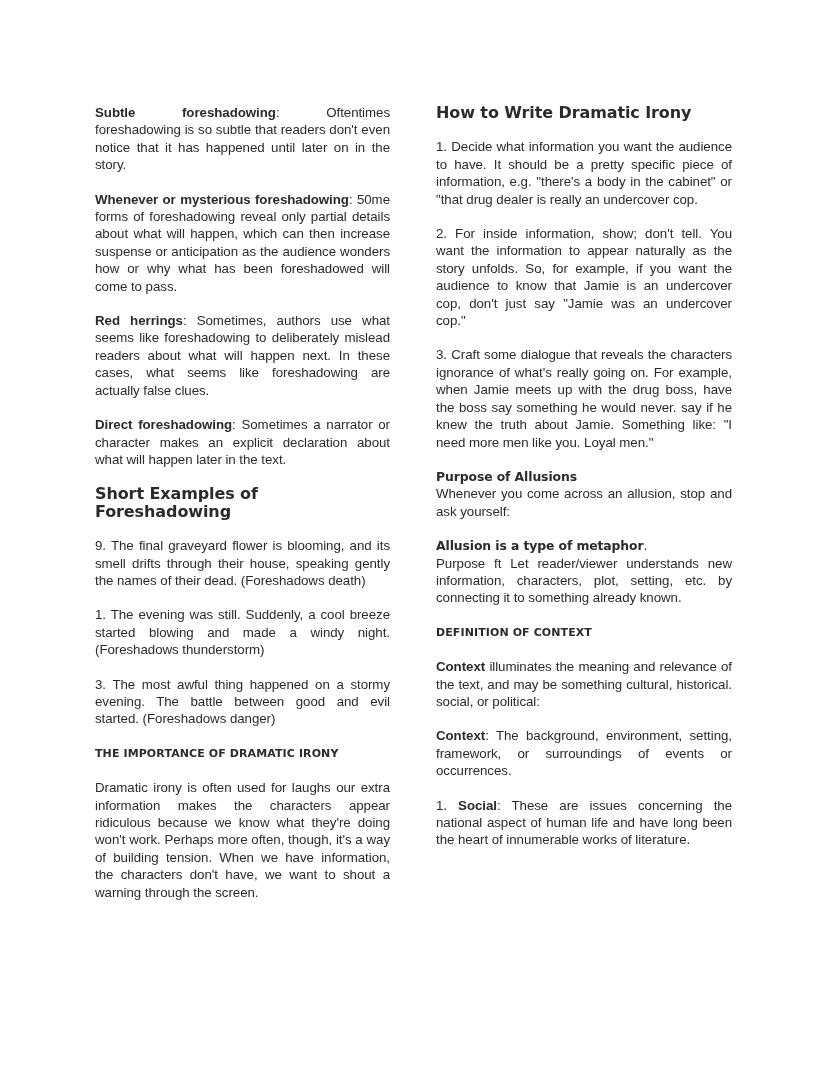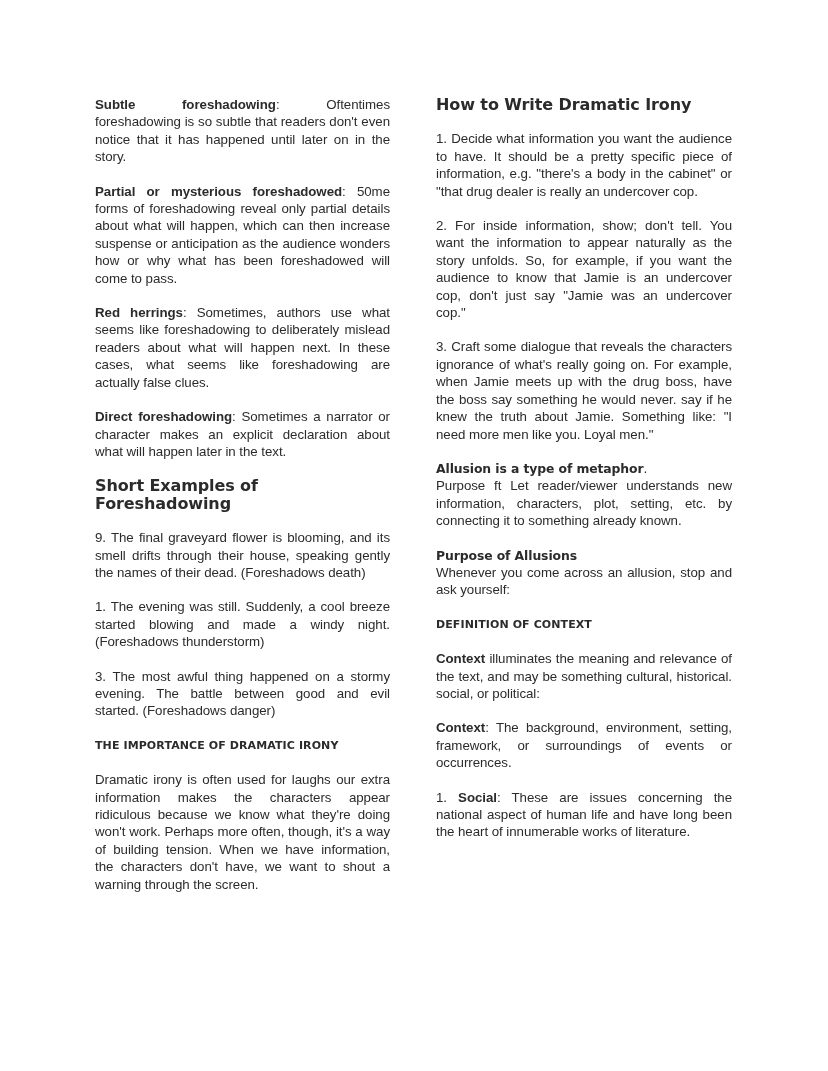--- a/index.html
+++ b/index.html
@@ -16,21 +16,21 @@
   }
   .page {
     position: relative;
     width: 828px;
     height: 1071px;
     background: #ffffff;
     box-sizing: border-box;
   }
   .columns {
     position: absolute;
-    top: 96px;
+    top: 104px;
     left: 95px;
     width: 637px;
     display: flex;
     gap: 46px;
     align-items: flex-start;
   }
   .col {
     width: 295px;
     flex: 0 0 295px;
   }
@@ -85,21 +85,21 @@
 </head>
 <body>
 
 <div class="page">
   <div class="columns">
 
     <div class="col">
 
       <p class="para"><span class="lead">Subtle foreshadowing</span><span>: Oftentimes foreshadowing is so subtle that readers don't even notice that it has happened until later on in the story.</span></p>
 
-      <p class="para"><span class="lead">Partial or mysterious foreshadowed</span><span>: 50me forms of foreshadowing reveal only partial details about what will happen, which can then increase suspense or anticipation as the audience wonders how or why what has been foreshadowed will come to pass.</span></p>
+      <p class="para"><span class="lead">Whenever or mysterious foreshadowing</span><span>: 50me forms of foreshadowing reveal only partial details about what will happen, which can then increase suspense or anticipation as the audience wonders how or why what has been foreshadowed will come to pass.</span></p>
 
       <p class="para"><span class="lead">Red herrings</span><span>: Sometimes, authors use what seems like foreshadowing to deliberately mislead readers about what will happen next. In these cases, what seems like foreshadowing are actually false clues.</span></p>
 
       <p class="para"><span class="lead">Direct foreshadowing</span><span>: Sometimes a narrator or character makes an explicit declaration about what will happen later in the text.</span></p>
 
       <h3 class="heading">Short Examples of Foreshadowing</h3>
 
       <p class="para">9. The final graveyard flower is blooming, and its smell drifts through their house, speaking gently the names of their dead. (Foreshadows death)</p>
       <p class="para">1. The evening was still. Suddenly, a cool breeze started blowing and made a windy night. (Foreshadows thunderstorm)</p>
       <p class="para">3. The most awful thing happened on a stormy evening. The battle between good and evil started. (Foreshadows danger)</p>
@@ -110,23 +110,23 @@
     </div>
 
     <div class="col-right">
 
       <h3 class="heading">How to Write Dramatic Irony</h3>
 
       <p class="para">1. Decide what information you want the audience to have. It should be a pretty specific piece of information, e.g. "there's a body in the cabinet" or "that drug dealer is really an undercover cop.</p>
       <p class="para">2. For inside information, show; don't tell. You want the information to appear naturally as the story unfolds. So, for example, if you want the audience to know that Jamie is an undercover cop, don't just say "Jamie was an undercover cop."</p>
       <p class="para">3. Craft some dialogue that reveals the characters ignorance of what's really going on. For example, when Jamie meets up with the drug boss, have the boss say something he would never. say if he knew the truth about Jamie. Something like: "I need more men like you. Loyal men."</p>
 
+      <p class="para"><span class="bold-line blocklead">Purpose of Allusions</span><span>Whenever you come across an allusion, stop and ask yourself:</span></p>
+
       <p class="para"><span class="bold-line blocklead"><span>Allusion is a type of metaphor</span><span style="font-weight:normal">.</span></span><span>Purpose ft Let reader/viewer understands new information, characters, plot, setting, etc. by connecting it to something already known.</span></p>
-
-      <p class="para"><span class="bold-line blocklead">Purpose of Allusions</span><span>Whenever you come across an allusion, stop and ask yourself:</span></p>
 
       <h3 class="heading caps">DEFINITION OF CONTEXT</h3>
 
       <p class="para"><span class="lead">Context</span><span> illuminates the meaning and relevance of the text, and may be something cultural, historical. social, or political:</span></p>
 
       <p class="para"><span class="lead">Context</span><span>: The background, environment, setting, framework, or surroundings of events or occurrences.</span></p>
 
       <p class="para"><span>1. </span><span class="lead">Social</span><span>: These are issues concerning the national aspect of human life and have long been the heart of innumerable works of literature.</span></p>
     </div>
 

